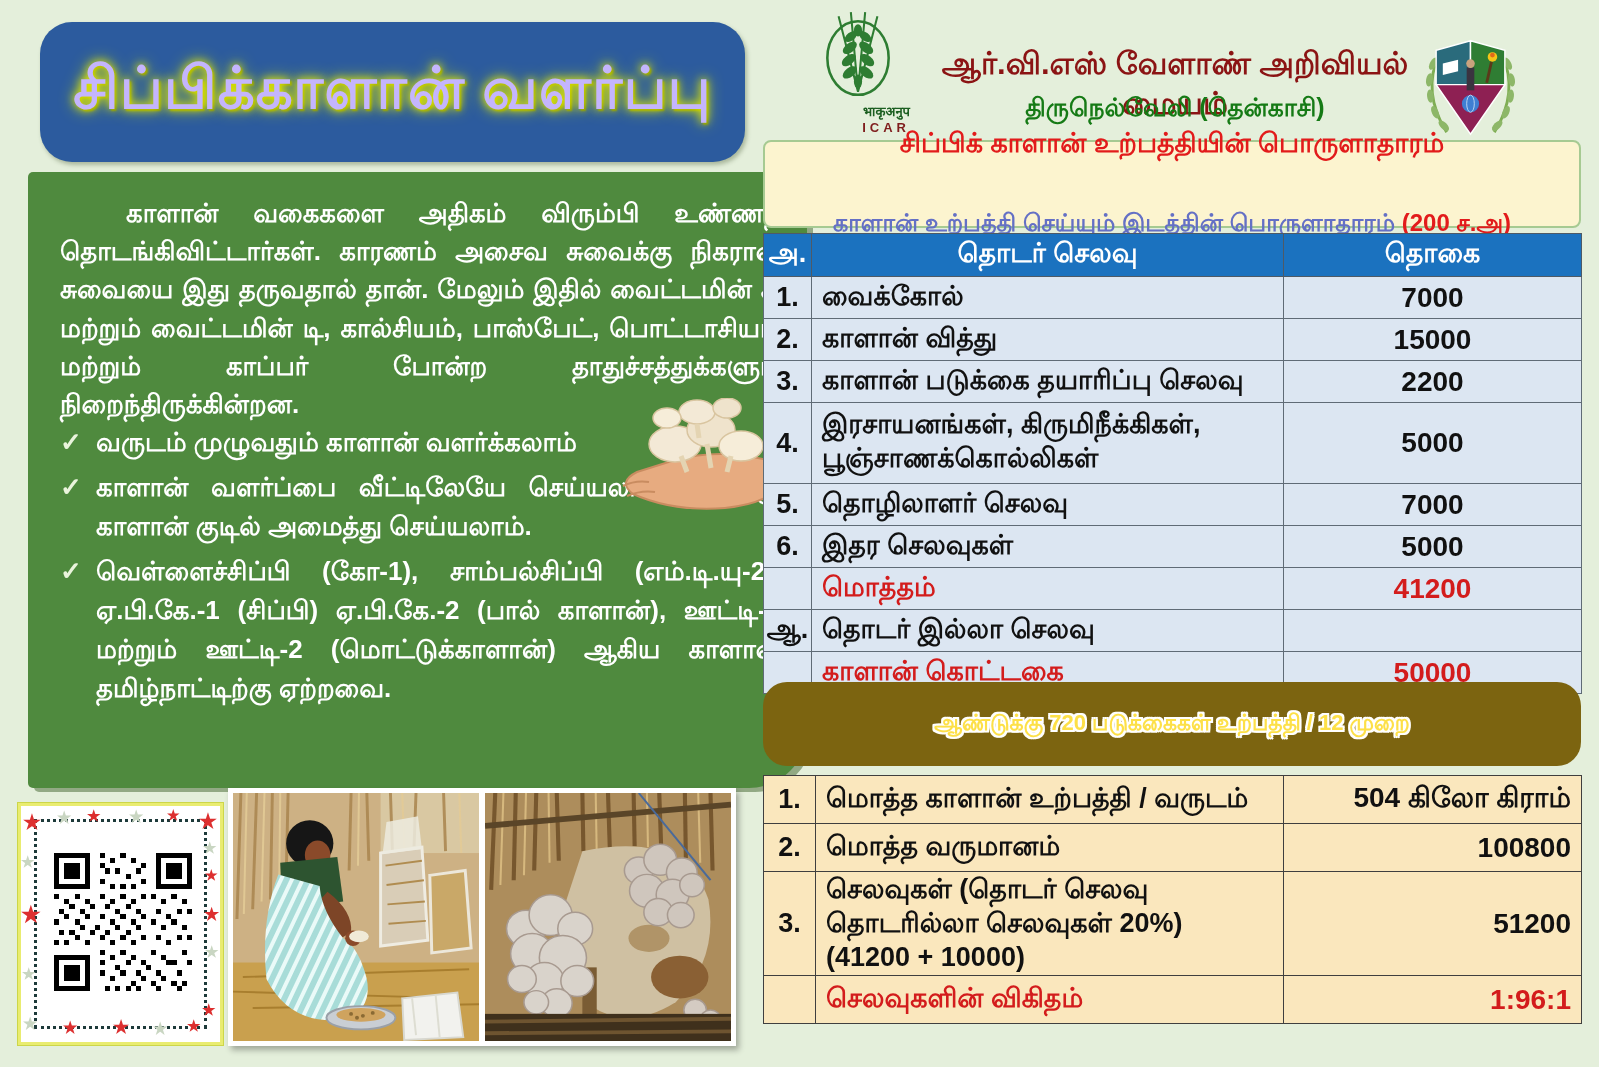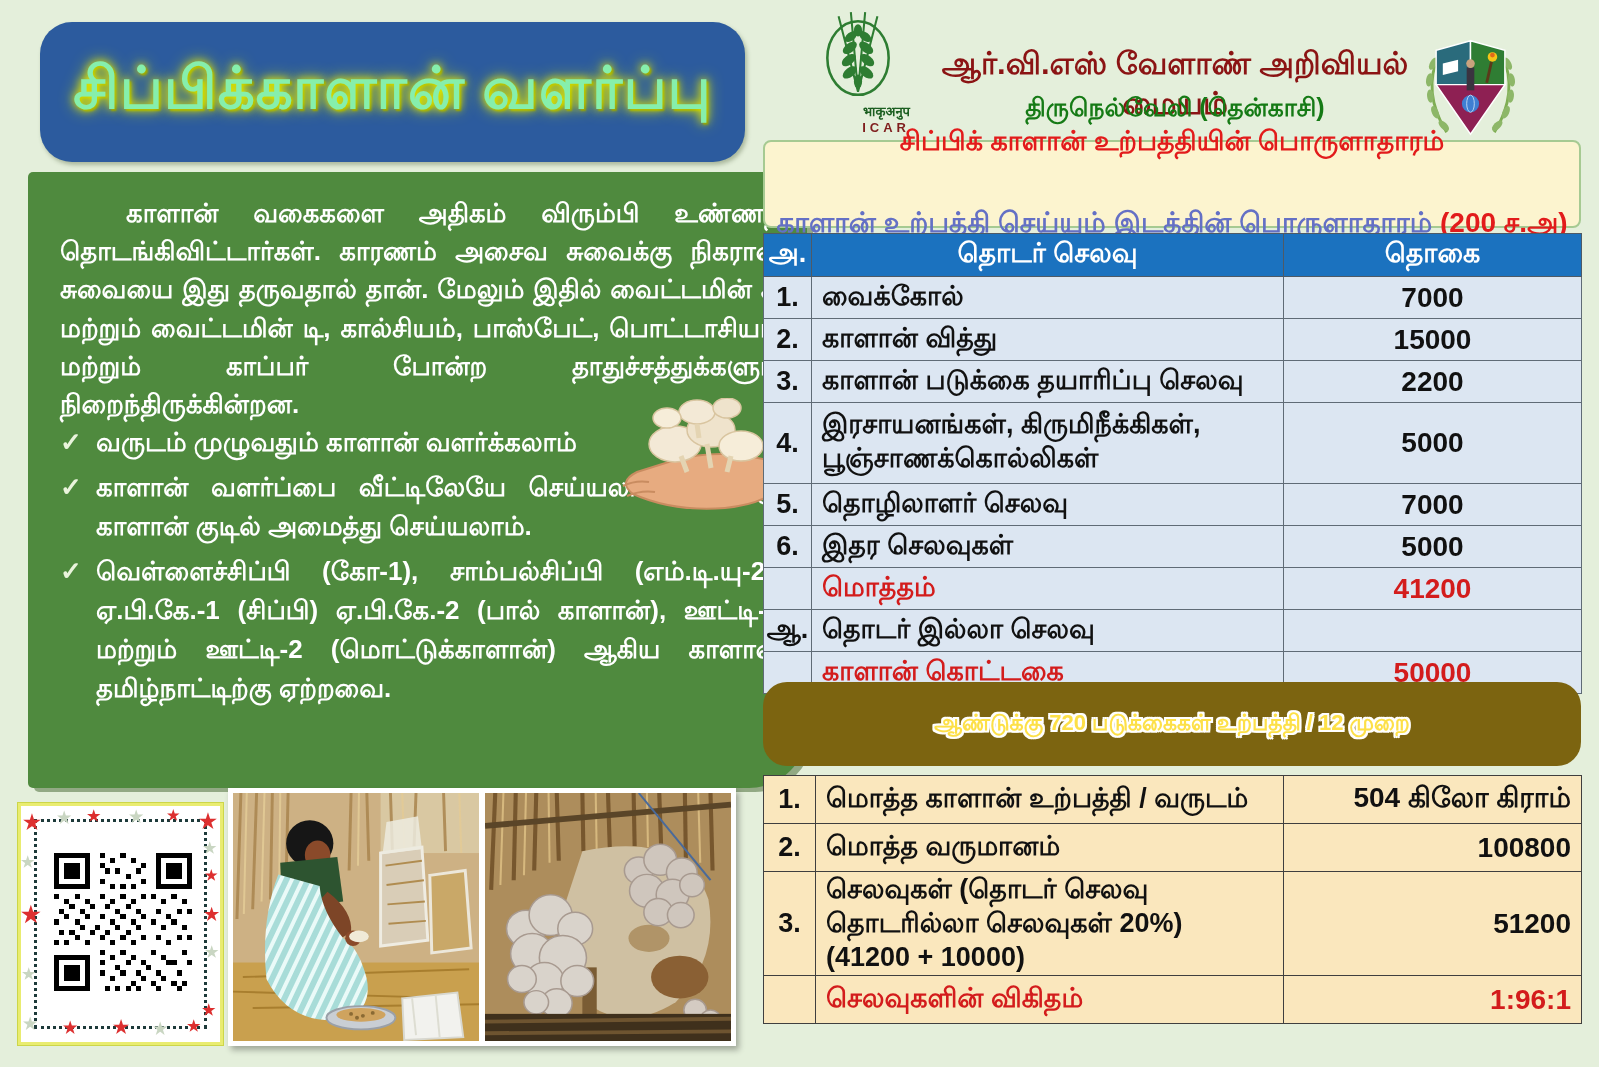--- a/index.html
+++ b/index.html
@@ -10,21 +10,21 @@
     font-weight:bold;
   }
   
   .title-banner{
     position:absolute;left:40px;top:22px;width:705px;height:140px;
     background:#2c5b9e;border-radius:32px;
     display:flex;align-items:center;justify-content:center;
     box-shadow:2px 3px 4px rgba(60,80,40,.35);
   }
   .title-banner span{
-    font-size:58px;color:#86efac;letter-spacing:1px;
+    font-size:58px;color:#c4b5fd;letter-spacing:1px;
     text-shadow:0 0 8px #eef000,0 0 16px #cbe000,2px 2px 2px #7e8c00;
   }
   
   .icar-block{position:absolute;left:768px;top:10px;width:142px;text-align:right;}
   .icar-hindi{font-size:13px;color:#1b5e20;display:block;margin-top:-4px;}
   .icar-label{font-size:13px;color:#7f1d1d;letter-spacing:4px;display:block;}
   .org-name{
     position:absolute;left:925px;top:46px;width:500px;text-align:center;
     color:#8b1414;font-size:31px;
   }
@@ -46,21 +46,21 @@
   .bullets li{position:relative;padding-left:36px;font-size:26px;line-height:1.5;text-align:justify;margin-bottom:6px;}
   .check{position:absolute;left:0;top:0;color:#eaf4dc;font-size:26px;}
   .hand-photo{position:absolute;right:10px;top:226px;width:182px;height:118px;}
   
   .econ-header{
     position:absolute;left:763px;top:140px;width:818px;height:88px;box-sizing:border-box;
     background:#fcf4cf;border:2px solid #a6ca92;border-radius:8px;
     display:flex;flex-direction:column;align-items:center;justify-content:center;gap:3px;
   }
   .econ-line1{color:#e21b1b;font-size:27px;}
-  .econ-line2{color:#6470c5;font-size:28px;margin-top:44px;}
+  .econ-line2{color:#6470c5;font-size:24px;margin-top:44px;}
   .econ-line2 .hl{color:#e21b1b;}
   
   table{border-collapse:collapse;table-layout:fixed;}
   .cost-table{position:absolute;left:763px;top:233px;width:818px;}
   .cost-table th{
     background:#1b72bf;color:#fff;font-size:27px;height:40px;
     border:1px solid #4e5a66;font-weight:bold;
   }
   .cost-table td{
     background:#dce6f2;border:1px solid #5f6b76;font-size:27px;color:#111;

